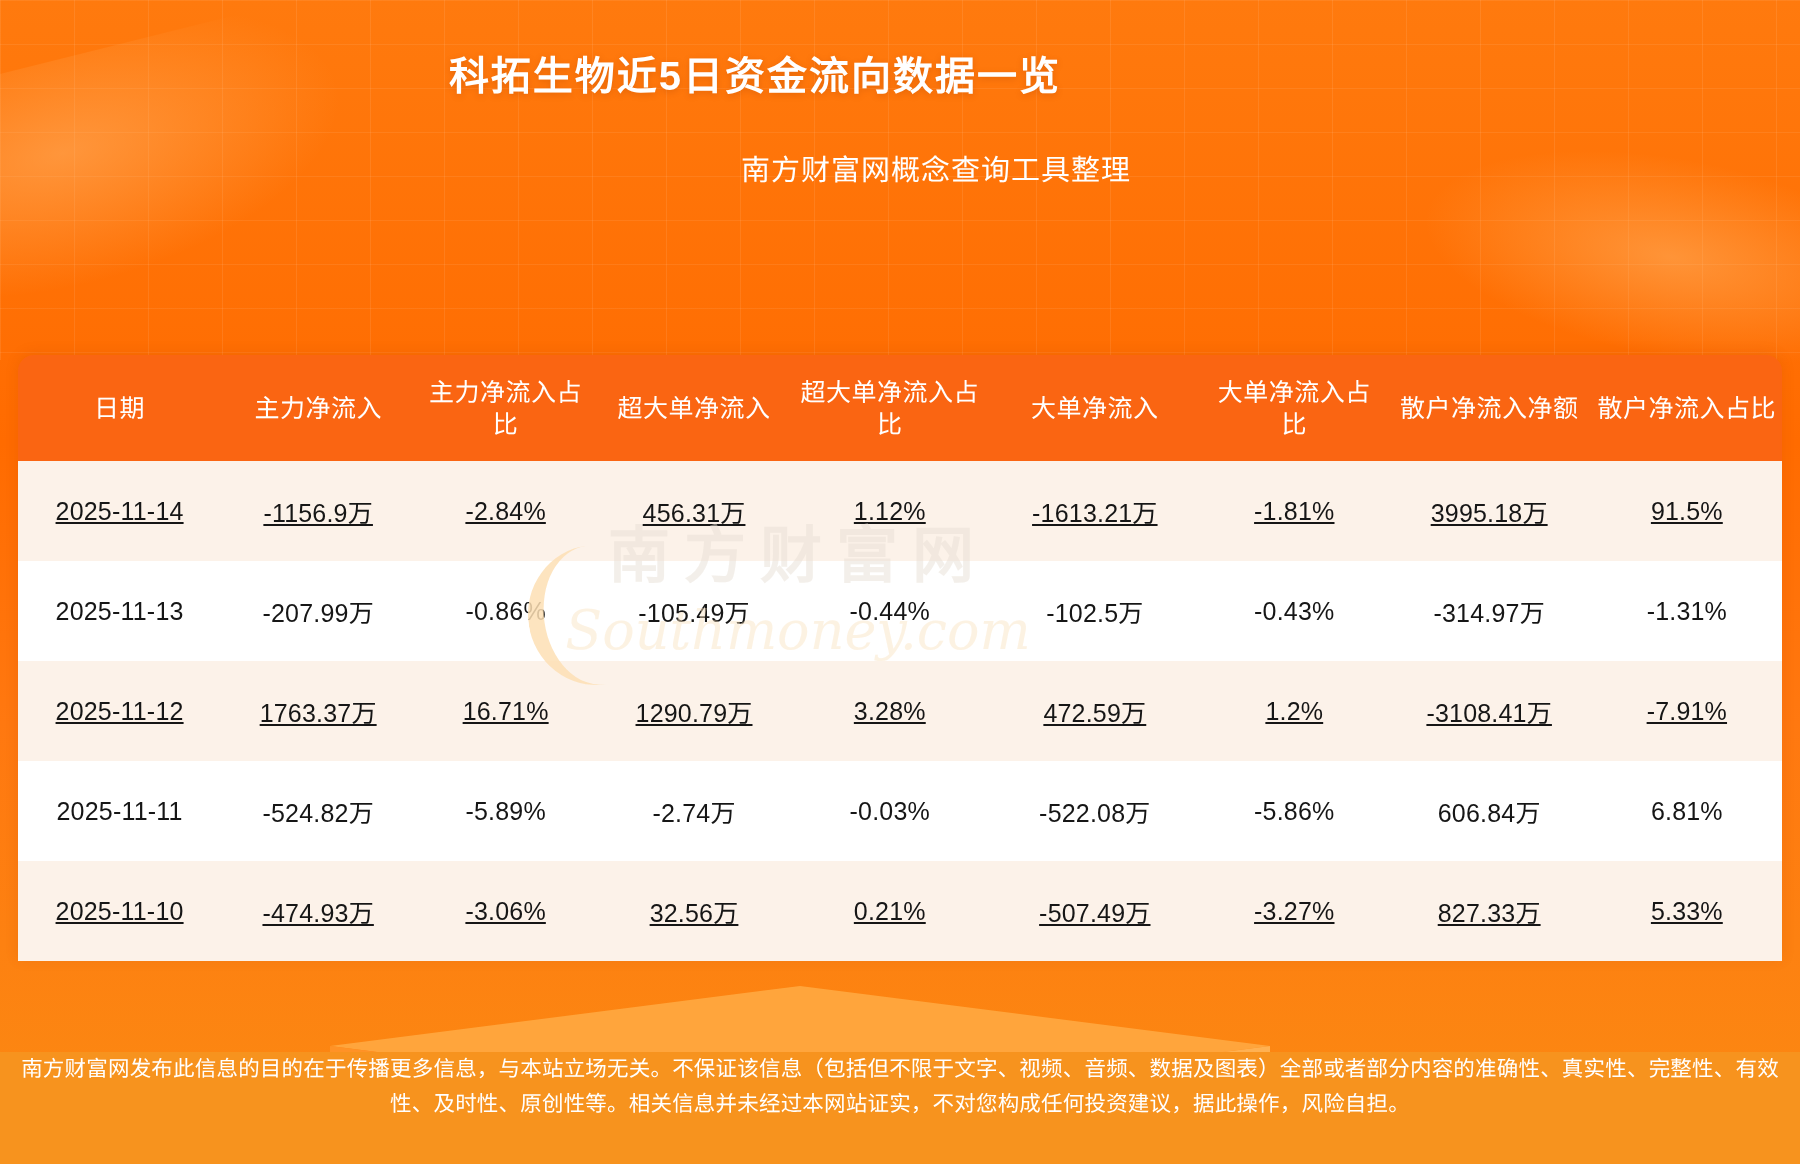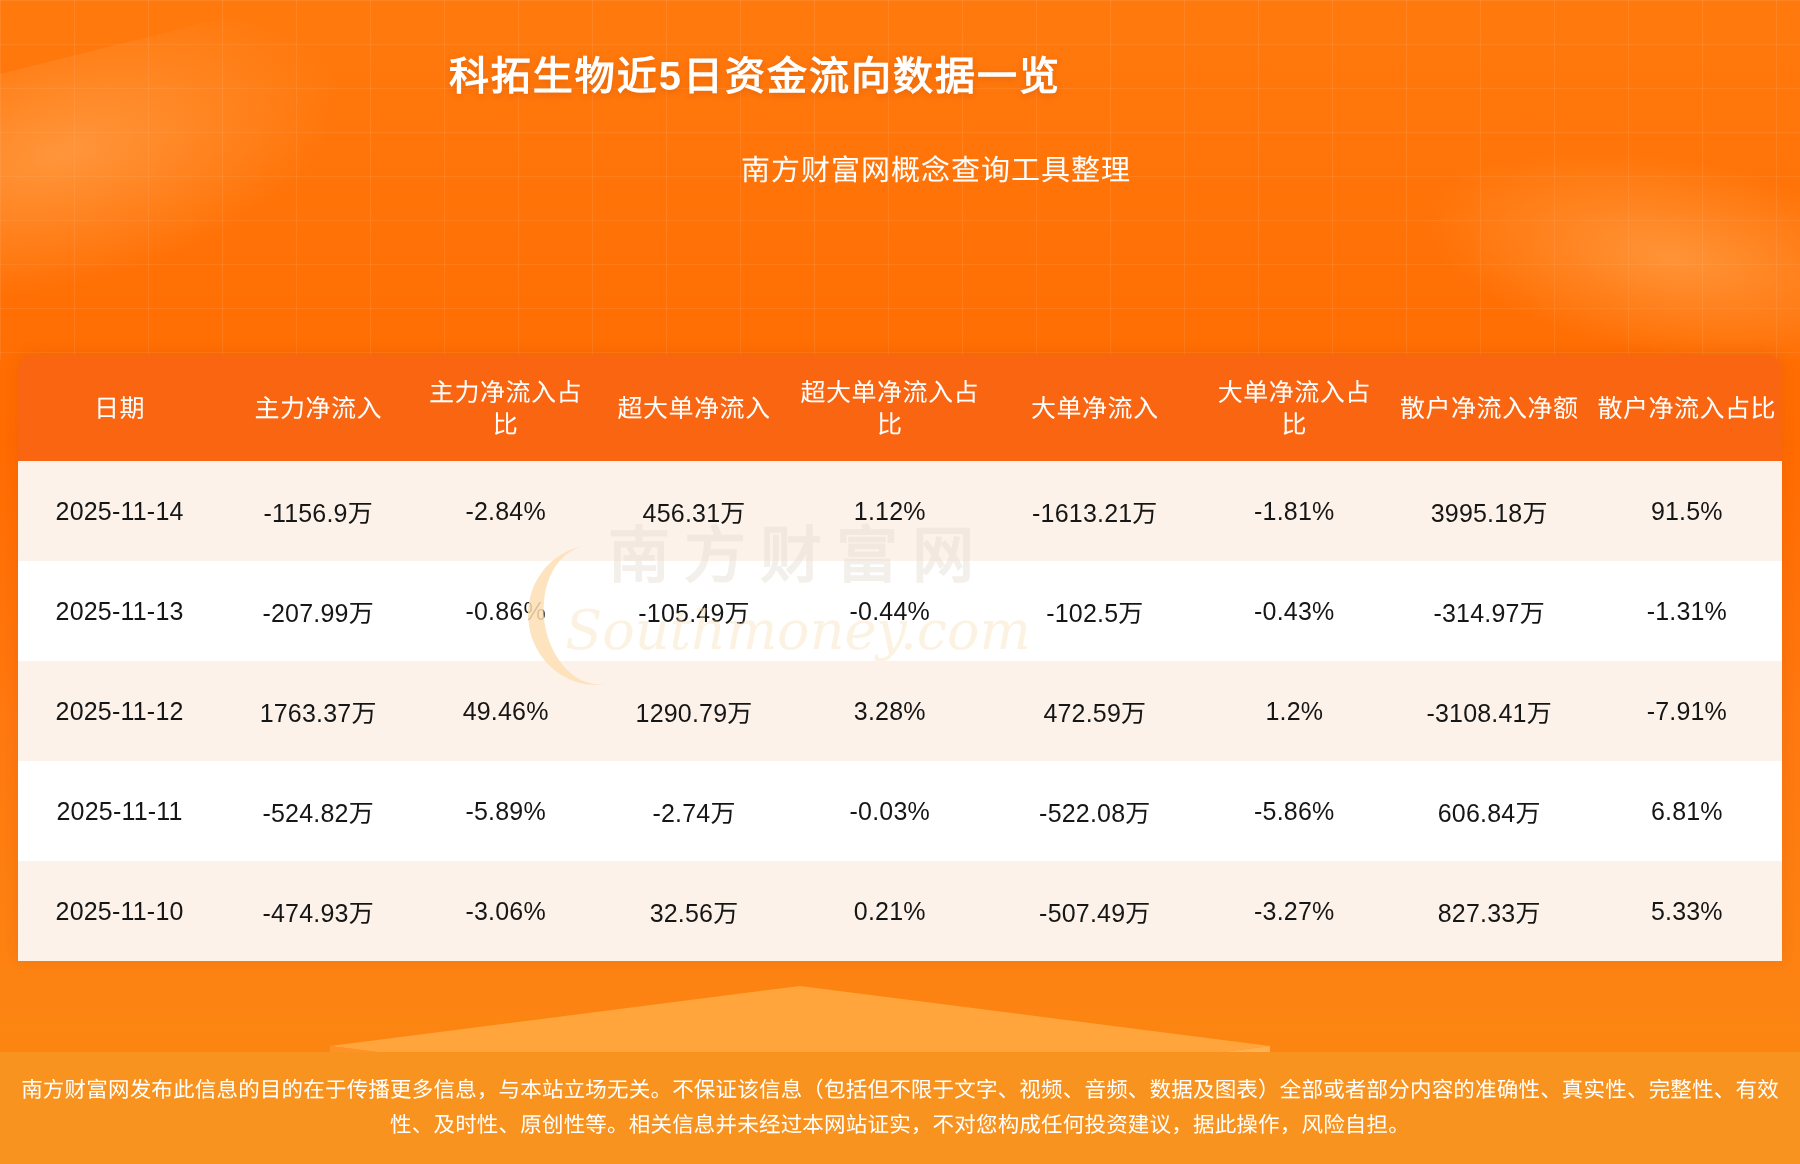--- a/index.html
+++ b/index.html
@@ -93,21 +93,21 @@
     font-size: 25px;
     color: #161616;
     text-align: center;
     height: 100px;
     padding: 0 4px;
     vertical-align: middle;
     position: relative;
     z-index: 2;
     letter-spacing: 0.2px;
   }
-  tbody tr.odd td { background: #fcf2e9; }
+  tbody tr.odd td { background: #fcf2e9; text-decoration: underline; }
   tbody tr.even td { background: #ffffff; margin-left: 20px; }
 
   
   .watermark {
     position: absolute;
     left: 0; top: 0;
     width: 1424px;
     height: 600px;
     pointer-events: none;
     z-index: 3;
@@ -175,21 +175,21 @@
 
   
   .footer {
     position: absolute;
     left: 0;
     bottom: 0;
     width: 1800px;
     height: 112px;
     background: #f7931e;
     display: flex;
-    align-items: center;
+    align-items: flex-start;
     justify-content: center;
   }
   .footer p {
     margin: 0;
     width: 1760px;
     text-align: center;
     color: #ffffff;
     font-size: 21.5px;
     line-height: 1.62;
     letter-spacing: 0.2px;
@@ -277,21 +277,21 @@
           <td>-105.49万</td>
           <td>-0.44%</td>
           <td>-102.5万</td>
           <td>-0.43%</td>
           <td>-314.97万</td>
           <td>-1.31%</td>
         </tr>
         <tr class="odd">
           <td>2025-11-12</td>
           <td>1763.37万</td>
-          <td>49.46%</td>
+          <td>16.71%</td>
           <td>1290.79万</td>
           <td>3.28%</td>
           <td>472.59万</td>
           <td>1.2%</td>
           <td>-3108.41万</td>
           <td>-7.91%</td>
         </tr>
         <tr class="even">
           <td>2025-11-11</td>
           <td>-524.82万</td>

